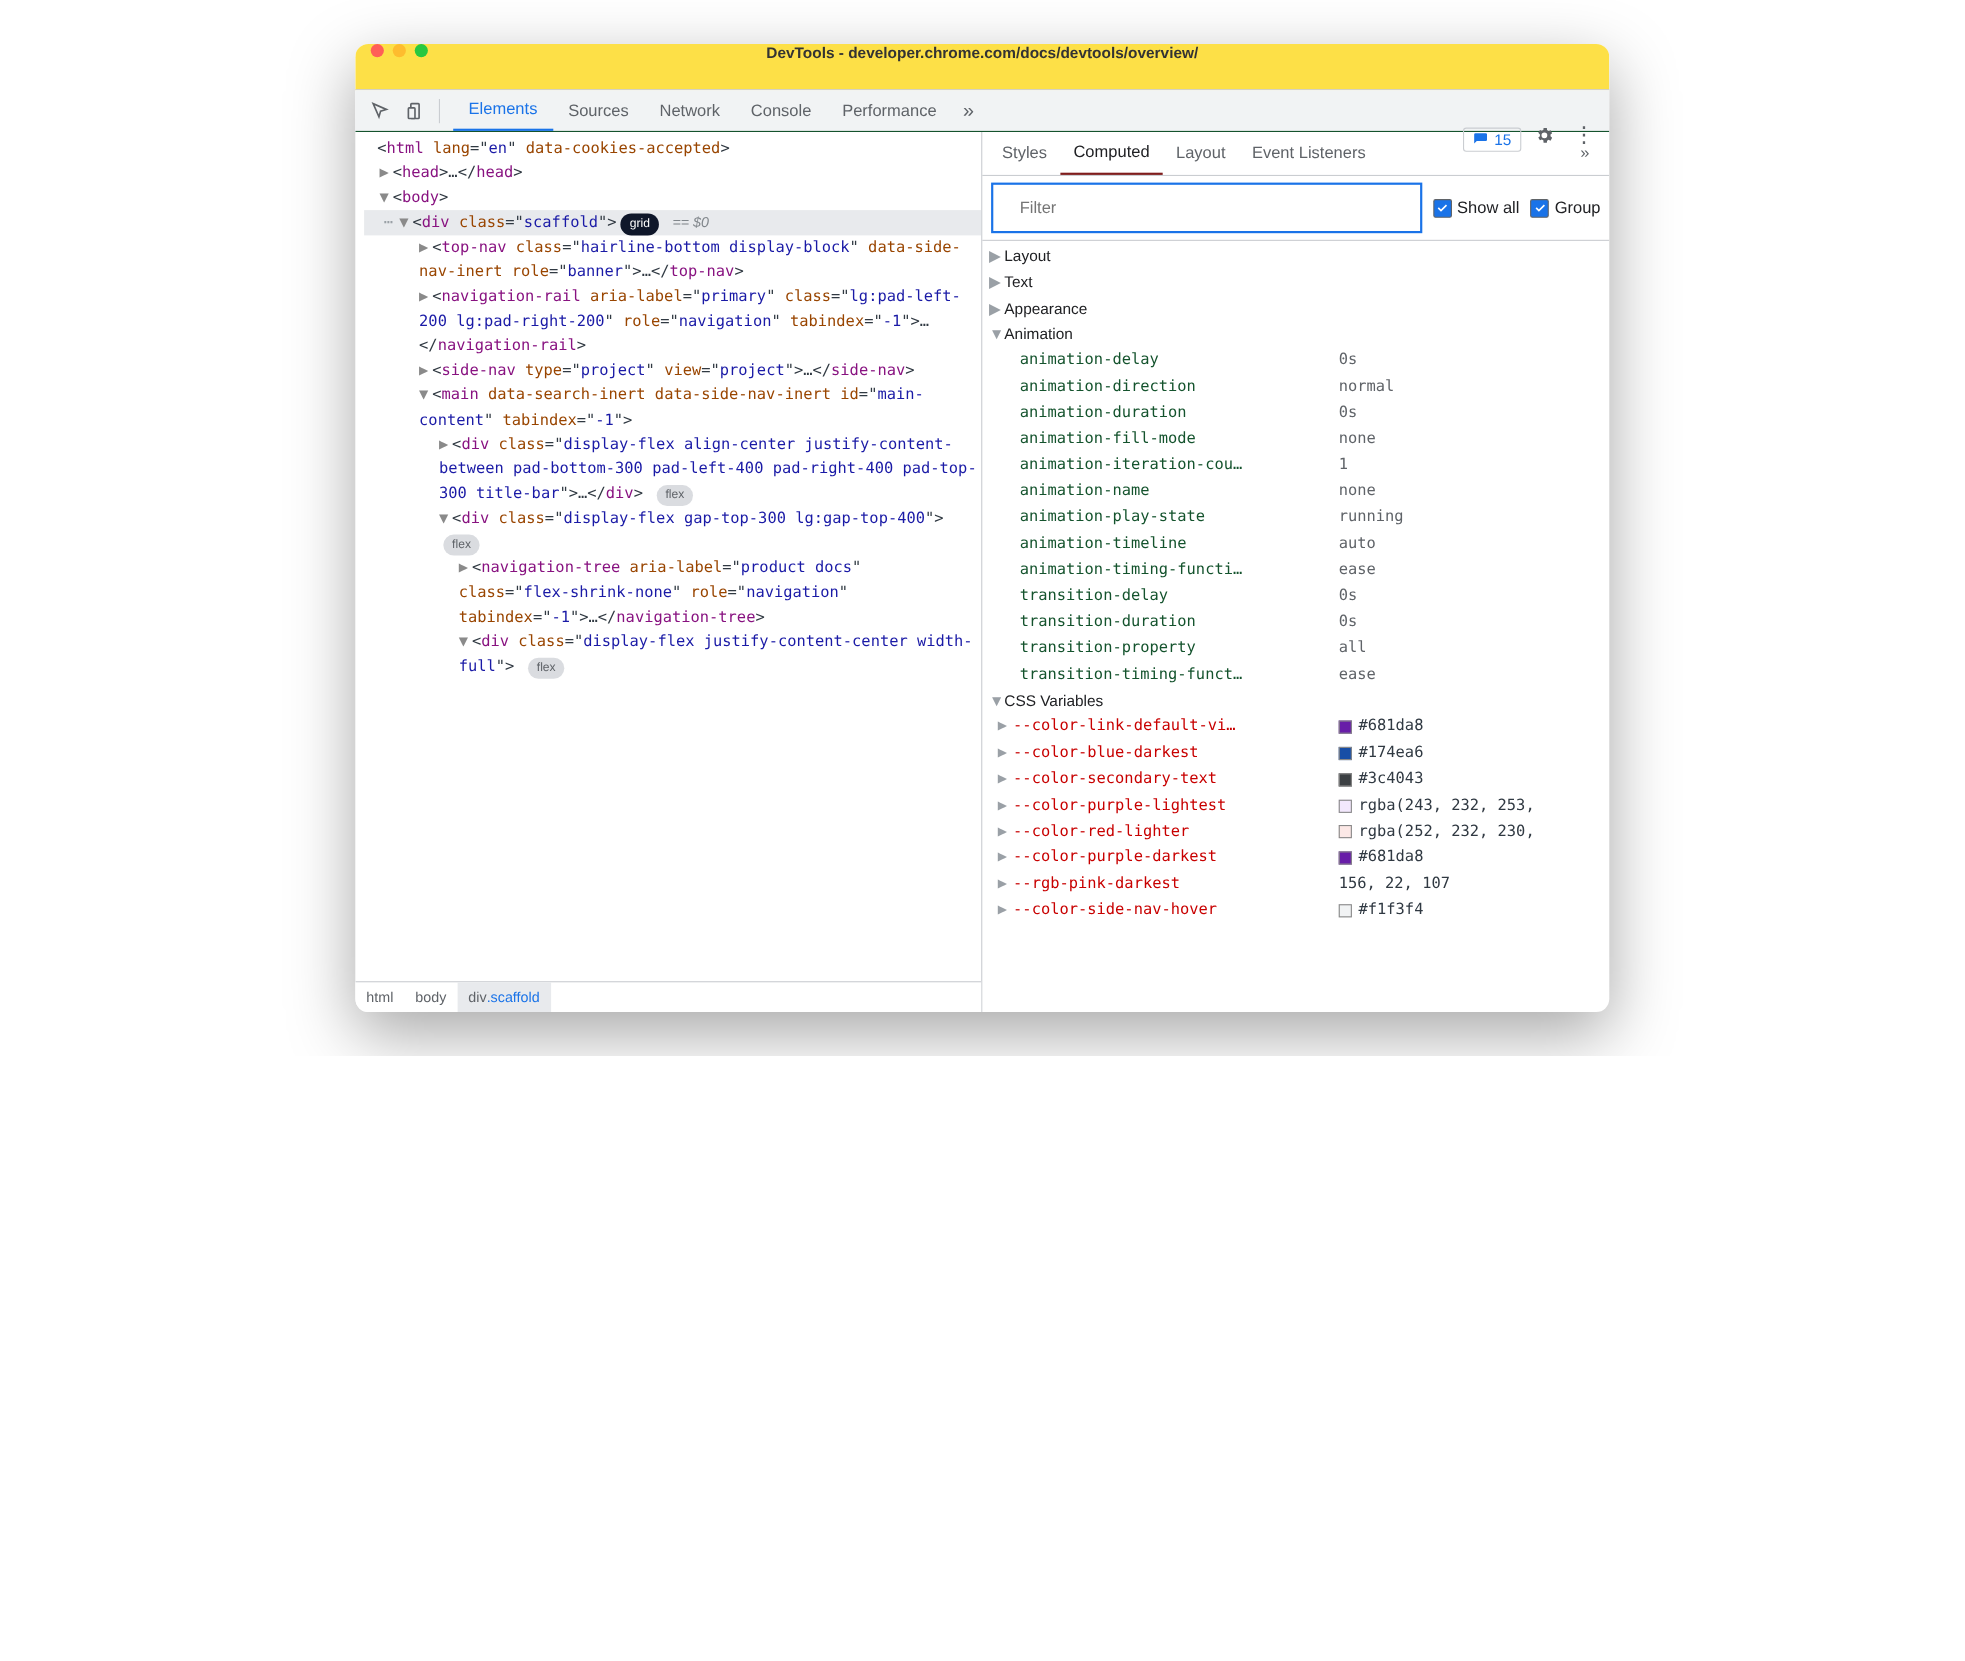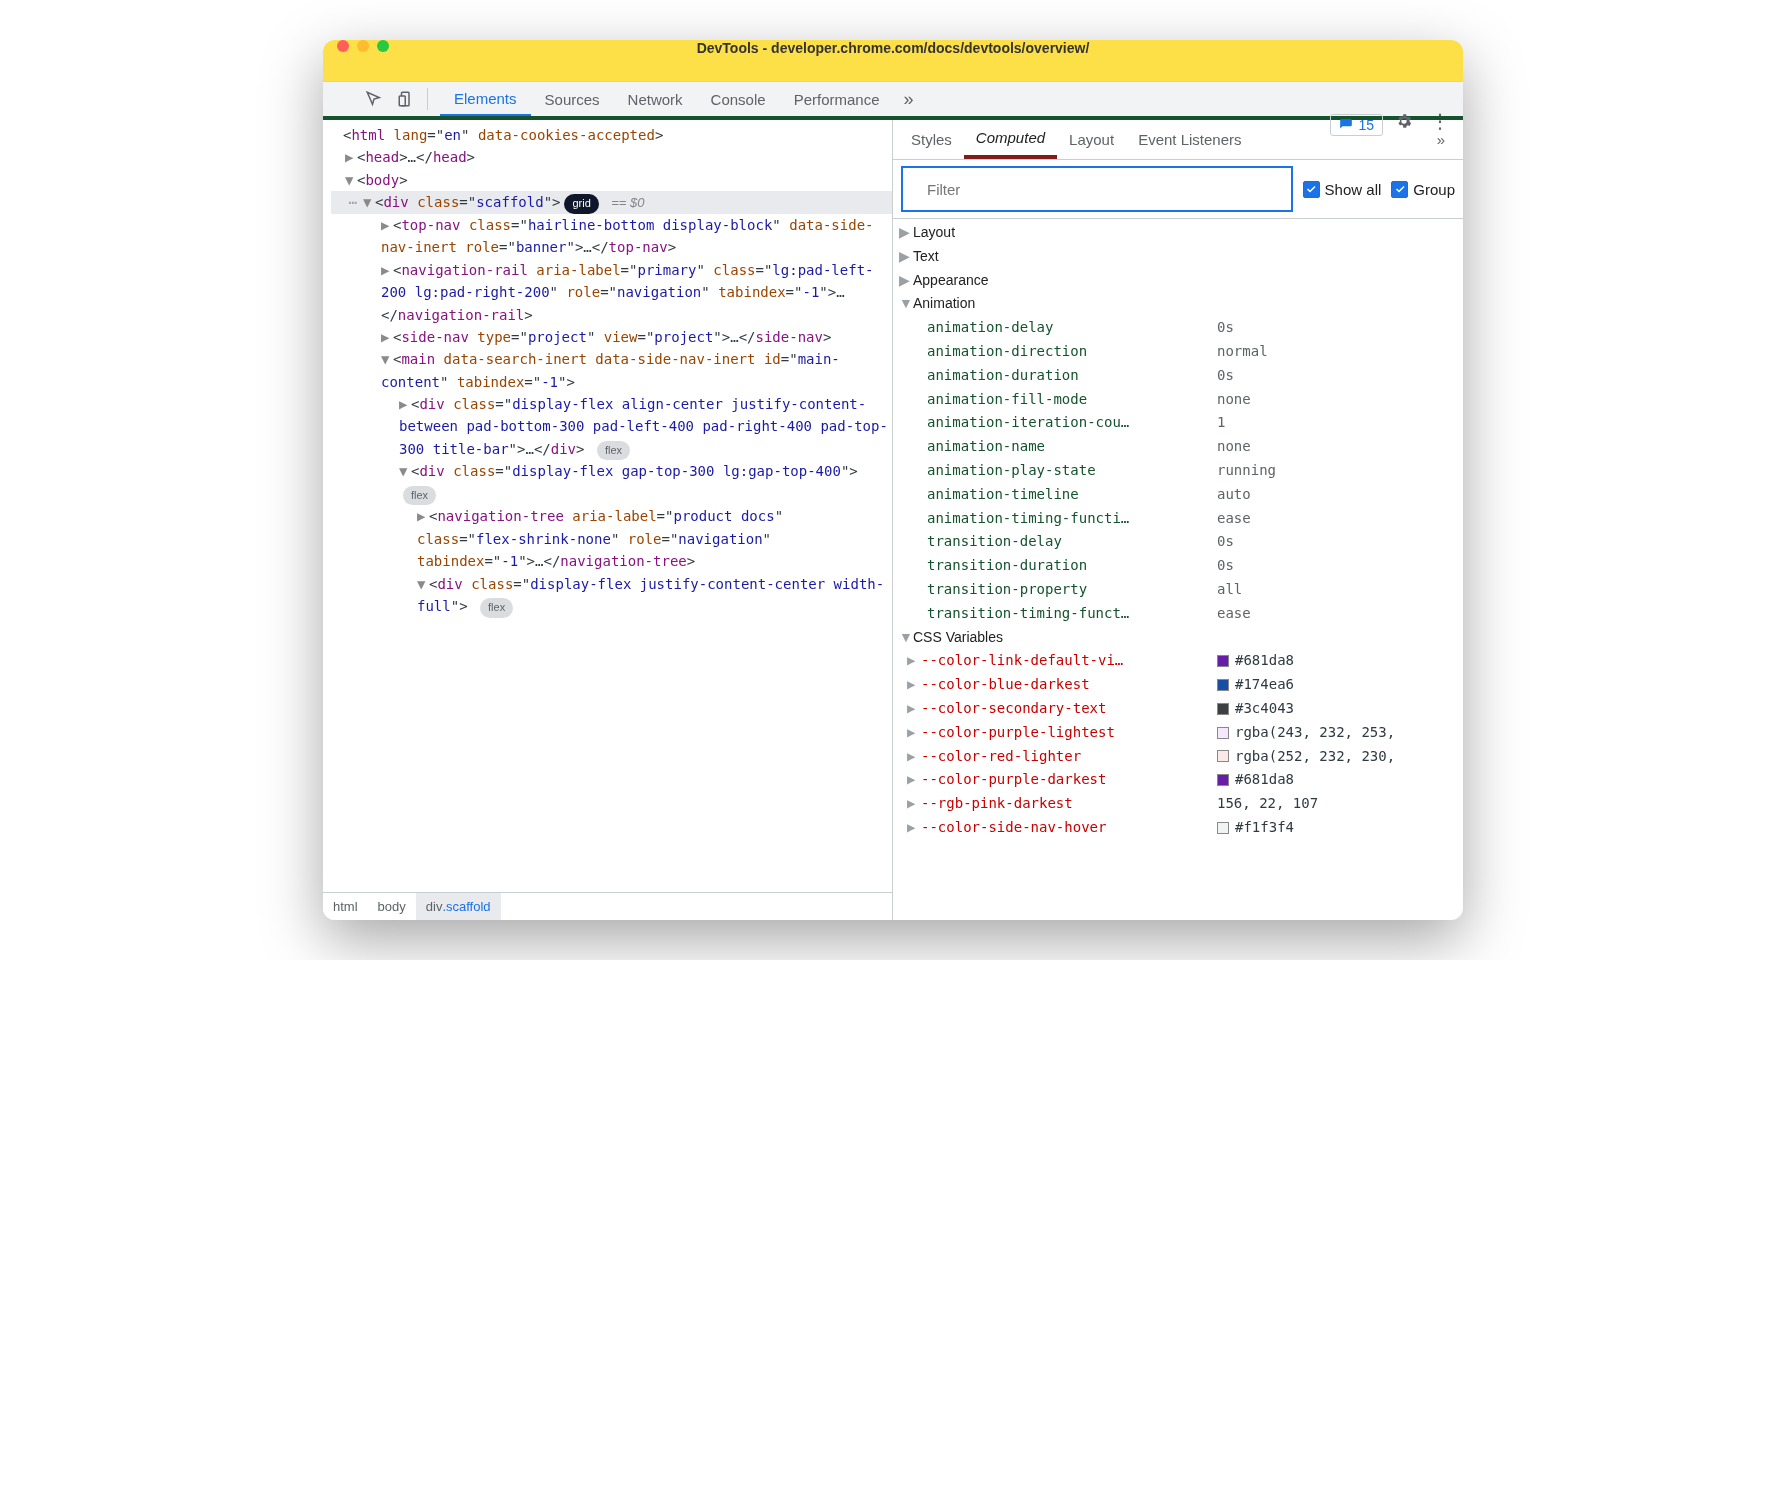--- a/index.html
+++ b/index.html
@@ -35,24 +35,23 @@
   .dot.yellow { background: #febc2e; }
   .dot.green { background: #28c840; }
   .titletext {
     position: absolute; left: 0; right: 0; text-align: center;
     font-weight: 600; font-size: 14px; color: #333;
   }
   
   .toptabs {
     height: 38px;
     background: #f1f3f4;
-    border-bottom: 4px solid #14532d;
+    border-bottom: 1px solid #14532d;
     display: flex; align-items: center;
     position: relative;
-    padding-left: 28px;
   }
   .toolicons { display: flex; align-items: center; gap: 2px; padding: 0 8px; }
   .tbtn {
     width: 30px; height: 30px; display:flex; align-items:center; justify-content:center;
     color:#5f6368; cursor:pointer; border-radius:2px;
   }
   .vsep { width:1px; height:22px; background:#cacdd1; margin:0 4px; }
   .tabstrip { display:flex; align-items:stretch; height:100%; }
   .tab {
     display:flex; align-items:center; padding: 0 14px;
@@ -106,21 +105,21 @@
   }
   .crumb { padding:4px 10px; cursor:pointer; display:flex; align-items:center; }
   .crumb.sel { background:#e8eaed; }
   .crumb .cls { color:#1a73e8; }
   
   .subtabs {
     height: 40px; display:flex; align-items:center; padding: 0 6px;
     border-bottom: 1px solid #cacdd1;
   }
   .stab { padding: 0 12px; height:100%; display:flex; align-items:center; font-size:15px; color:#5f6368; cursor:pointer; }
-  .stab.active { color:#202124; border-bottom:4px solid #7f1d1d; font-weight:500;font-style:italic; }
+  .stab.active { color:#202124; border-bottom:2px solid #7f1d1d; font-weight:500; }
   .filterrow {
     display:flex; align-items:center; padding: 6px 8px; gap:10px;
     border-bottom:1px solid #cacdd1;
   }
   .filterbox {
     flex:1; border:2px solid #1a73e8; height:46px; font-size:15px;
     padding: 2px 24px; color:#5f6368;
     font-family:-apple-system, Arial, sans-serif;
   }
   .chk { display:flex; align-items:center; gap:5px; font-size:15px; color:#202124; }

